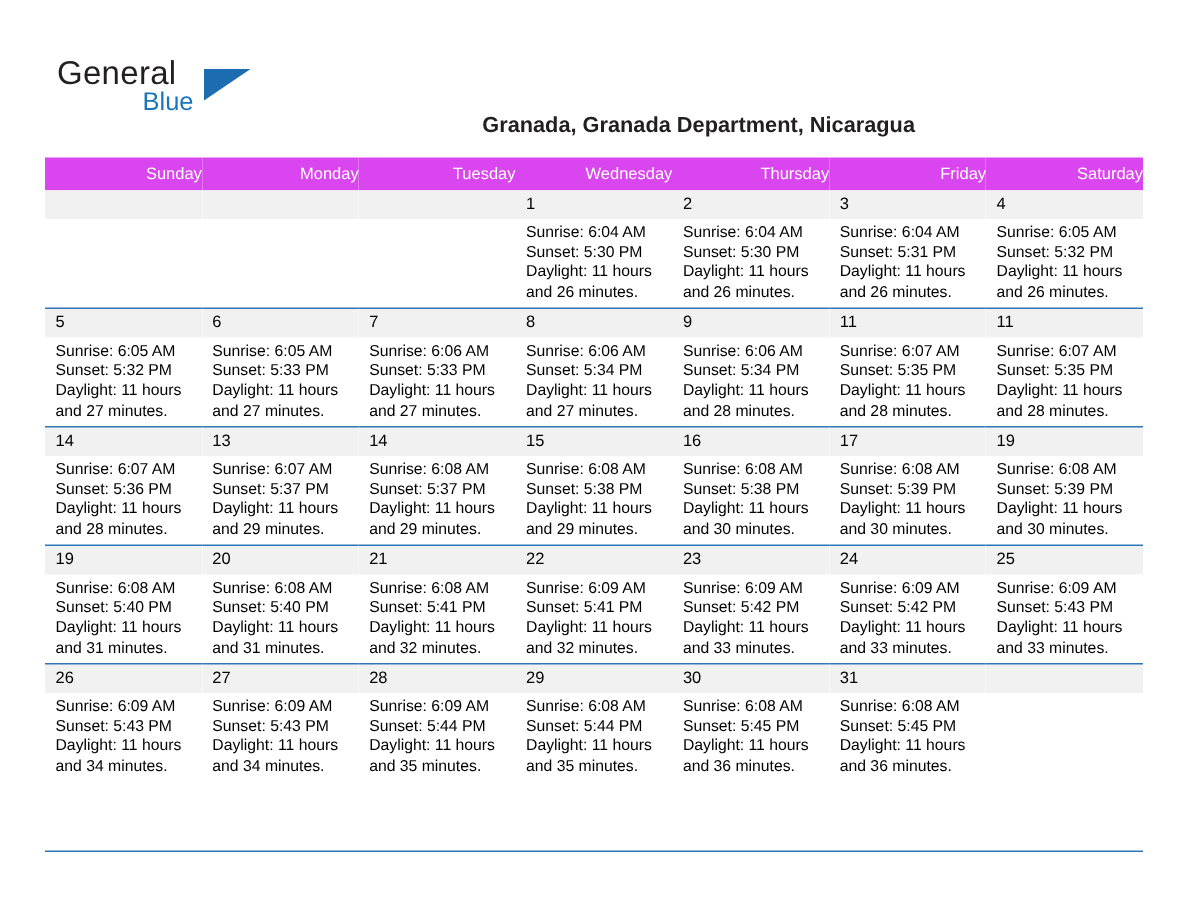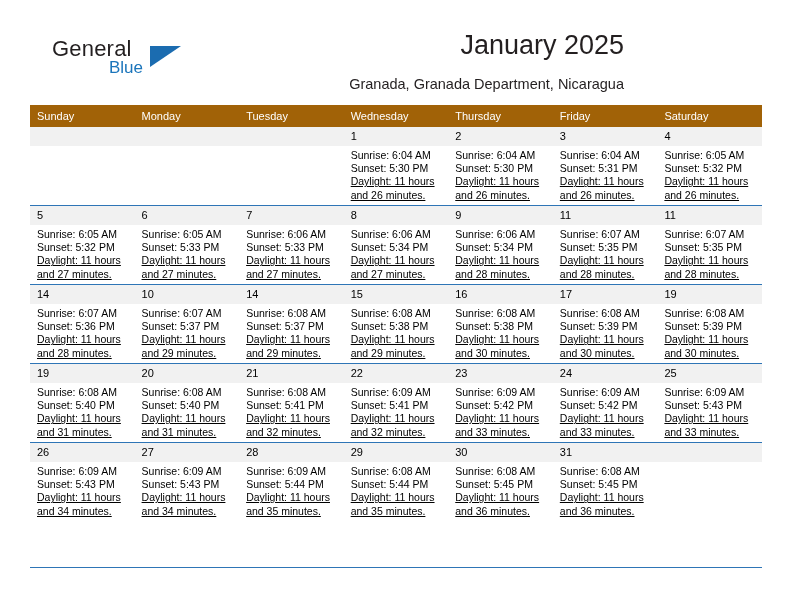--- a/index.html
+++ b/index.html
@@ -17,21 +17,21 @@
   .page {
     position: relative;
     width: 792px;
     height: 612px;
     box-sizing: border-box;
   }
 
   
   .header {
     position: absolute;
-    left: 16px;
+    left: 2px;
     top: 0;
     width: 644px;
     height: 100px;
   }
   .logo {
     position: absolute;
     left: 36px;
     top: 36px;
     width: 180px;
     height: 50px;
@@ -73,37 +73,38 @@
     font-weight: normal;
   }
   .subtitle {
     position: absolute;
     right: 36px;
     top: 76px;
     font-size: 14.5px;
     color: #231f20;
     text-align: left;
     white-space: nowrap;
+    font-weight: bold;
   }
 
   
   .calendar {
     position: absolute;
     left: 30px;
     top: 105px;
     width: 732px;
     border-collapse: collapse;
     table-layout: fixed;
   }
   .calendar th {
-    background: #a16207;
+    background: #d946ef;
     color: #ffffff;
     font-size: 11px;
     font-weight: normal;
-    text-align: left;
+    text-align: right;
     padding: 5px 0 5px 7px;
     height: 11px;
     border: none;
   }
   .calendar td {
     width: 104.57px;
     height: 78px;
     vertical-align: top;
     padding: 0;
     border: none;
@@ -128,21 +129,20 @@
     padding: 3px 6px 0 7px;
     font-size: 10.5px;
     line-height: 13.2px;
     color: #000000;
   }
   .details div {
     white-space: nowrap;
   }
   .details .daylight {
     white-space: normal;
-    text-decoration: underline;
   }
   .calendar-bottom-rule {
     position: absolute;
     left: 30px;
     top: 567px;
     width: 732px;
     height: 1px;
     background: #2e75b6;
   }
 </style>
@@ -150,21 +150,20 @@
 <body>
 
 <div class="page">
 
   <div class="header">
     <div class="logo">
       <span class="logo-general">General</span>
       <span class="logo-triangle"></span>
       <span class="logo-blue">Blue</span>
     </div>
-    <div class="title">January 2025</div>
     <div class="subtitle">Granada, Granada Department, Nicaragua</div>
   </div>
 
   <table class="calendar">
     <thead>
       <tr>
         <th>Sunday</th>
         <th>Monday</th>
         <th>Tuesday</th>
         <th>Wednesday</th>
@@ -296,21 +295,21 @@
       <tr class="week">
         <td>
           <div class="daynum">14</div>
           <div class="details">
             <div>Sunrise: 6:07 AM</div>
             <div>Sunset: 5:36 PM</div>
             <div class="daylight">Daylight: 11 hours and 28 minutes.</div>
           </div>
         </td>
         <td>
-          <div class="daynum">10</div>
+          <div class="daynum">13</div>
           <div class="details">
             <div>Sunrise: 6:07 AM</div>
             <div>Sunset: 5:37 PM</div>
             <div class="daylight">Daylight: 11 hours and 29 minutes.</div>
           </div>
         </td>
         <td>
           <div class="daynum">14</div>
           <div class="details">
             <div>Sunrise: 6:08 AM</div>

